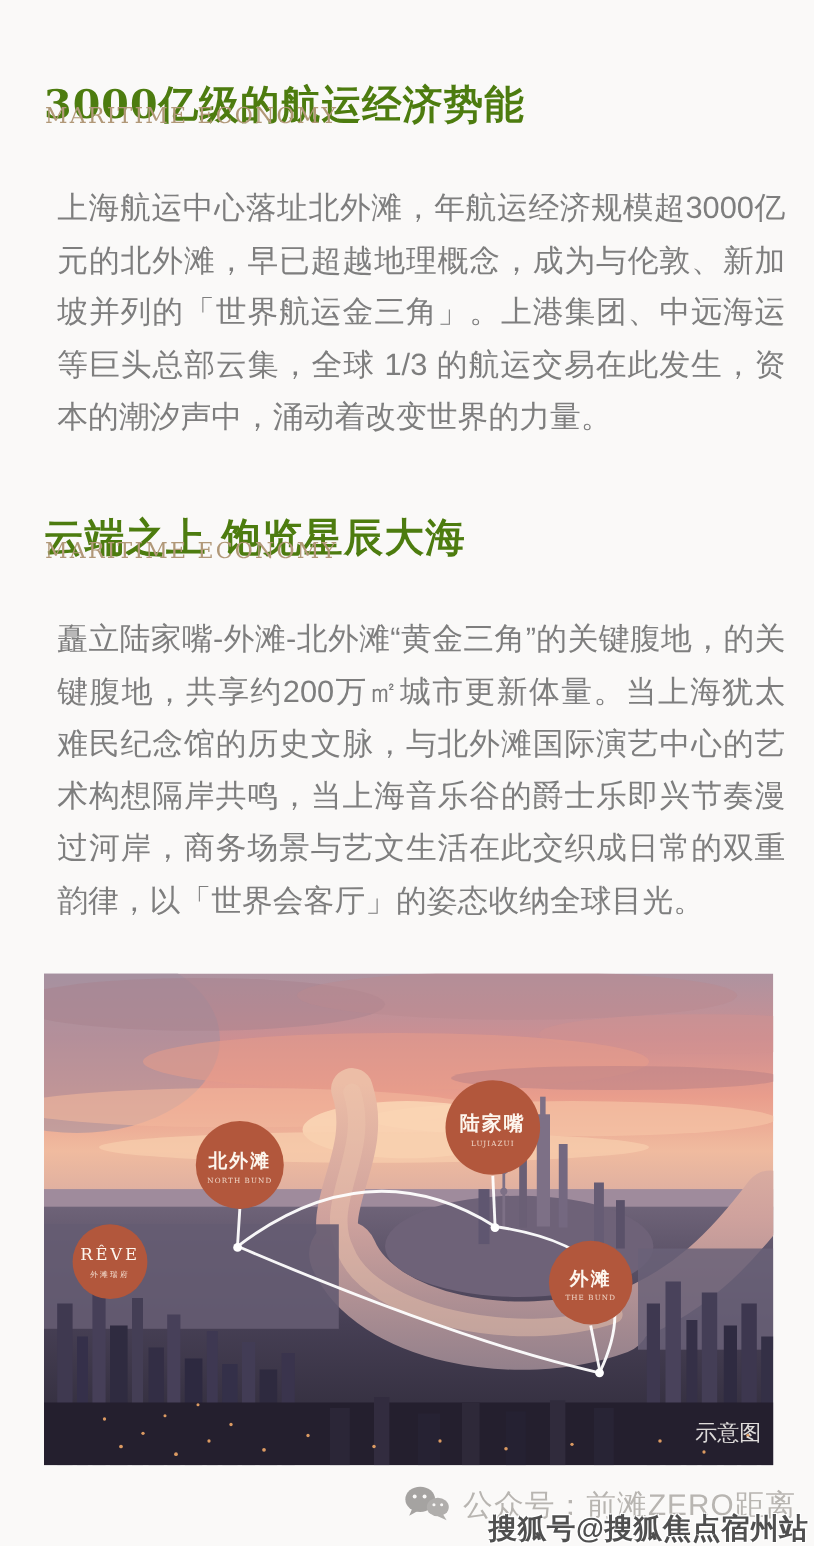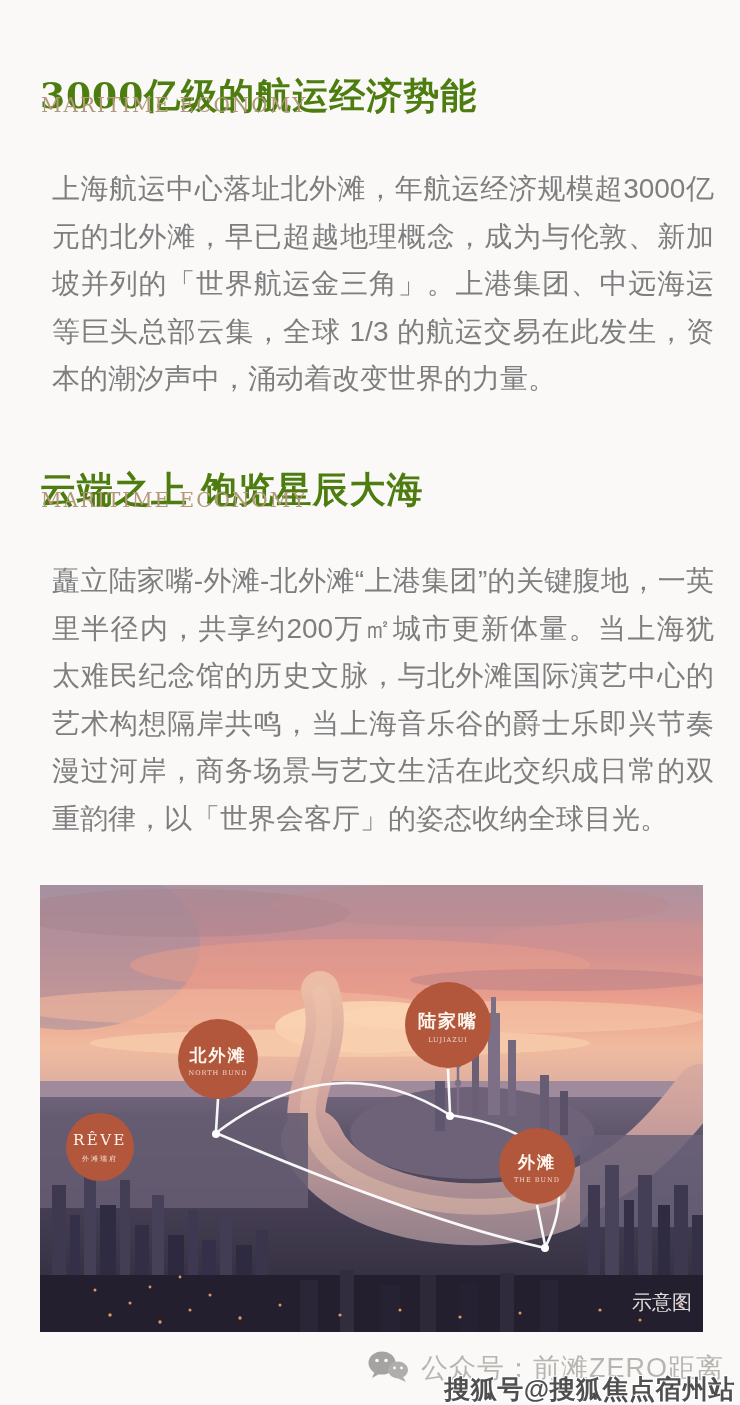--- a/index.html
+++ b/index.html
@@ -61,21 +61,21 @@
 <body>
 
 <div class="page">
 
   <h2 id="heading-1" class="sec-heading">3000亿级的航运经济势能</h2>
   <div id="eyebrow-1" class="sec-eyebrow">MARITIME ECONOMY</div>
   <p id="body-1" class="sec-body">上海航运中心落址北外滩，年航运经济规模超3000亿元的北外滩，早已超越地理概念，成为与伦敦、新加坡并列的「世界航运金三角」。上港集团、中远海运等巨头总部云集，全球 1/3 的航运交易在此发生，资本的潮汐声中，涌动着改变世界的力量。</p>
 
   <h2 id="heading-2" class="sec-heading">云端之上 饱览星辰大海</h2>
   <div id="eyebrow-2" class="sec-eyebrow">MARITIME ECONOMY</div>
-  <p id="body-2" class="sec-body">矗立陆家嘴-外滩-北外滩“上港集团”的关键腹地，一英里半径内，共享约200万㎡城市更新体量。当上海犹太难民纪念馆的历史文脉，与北外滩国际演艺中心的艺术构想隔岸共鸣，当上海音乐谷的爵士乐即兴节奏漫过河岸，商务场景与艺文生活在此交织成日常的双重韵律，以「世界会客厅」的姿态收纳全球目光。</p>
+  <p id="body-2" class="sec-body">矗立陆家嘴-外滩-北外滩“黄金三角”的关键腹地，的关键腹地，共享约200万㎡城市更新体量。当上海犹太难民纪念馆的历史文脉，与北外滩国际演艺中心的艺术构想隔岸共鸣，当上海音乐谷的爵士乐即兴节奏漫过河岸，商务场景与艺文生活在此交织成日常的双重韵律，以「世界会客厅」的姿态收纳全球目光。</p>
 
   <figure class="map-figure">
     <svg width="663" height="447" viewBox="0 0 663 447" xmlns="http://www.w3.org/2000/svg">
       <defs>
         <linearGradient id="skyGrad" x1="0" y1="0" x2="0" y2="1">
           <stop offset="0%" stop-color="#ad93a0"></stop>
           <stop offset="28%" stop-color="#cd8f92"></stop>
           <stop offset="52%" stop-color="#e99d8c"></stop>
           <stop offset="75%" stop-color="#f0bb9f"></stop>
           <stop offset="100%" stop-color="#d8aba1"></stop>

